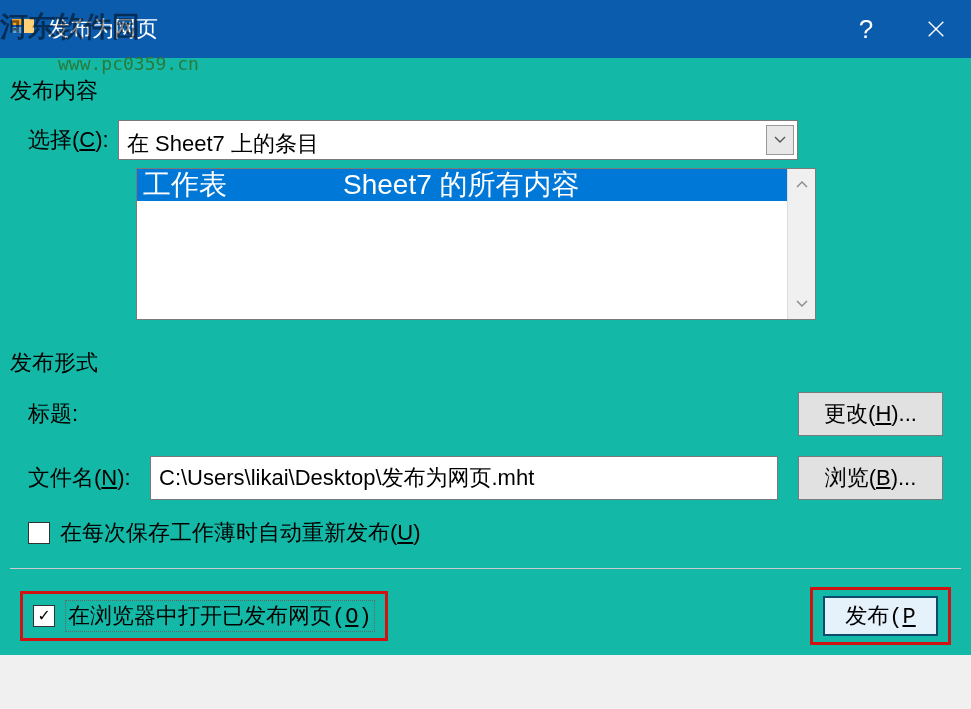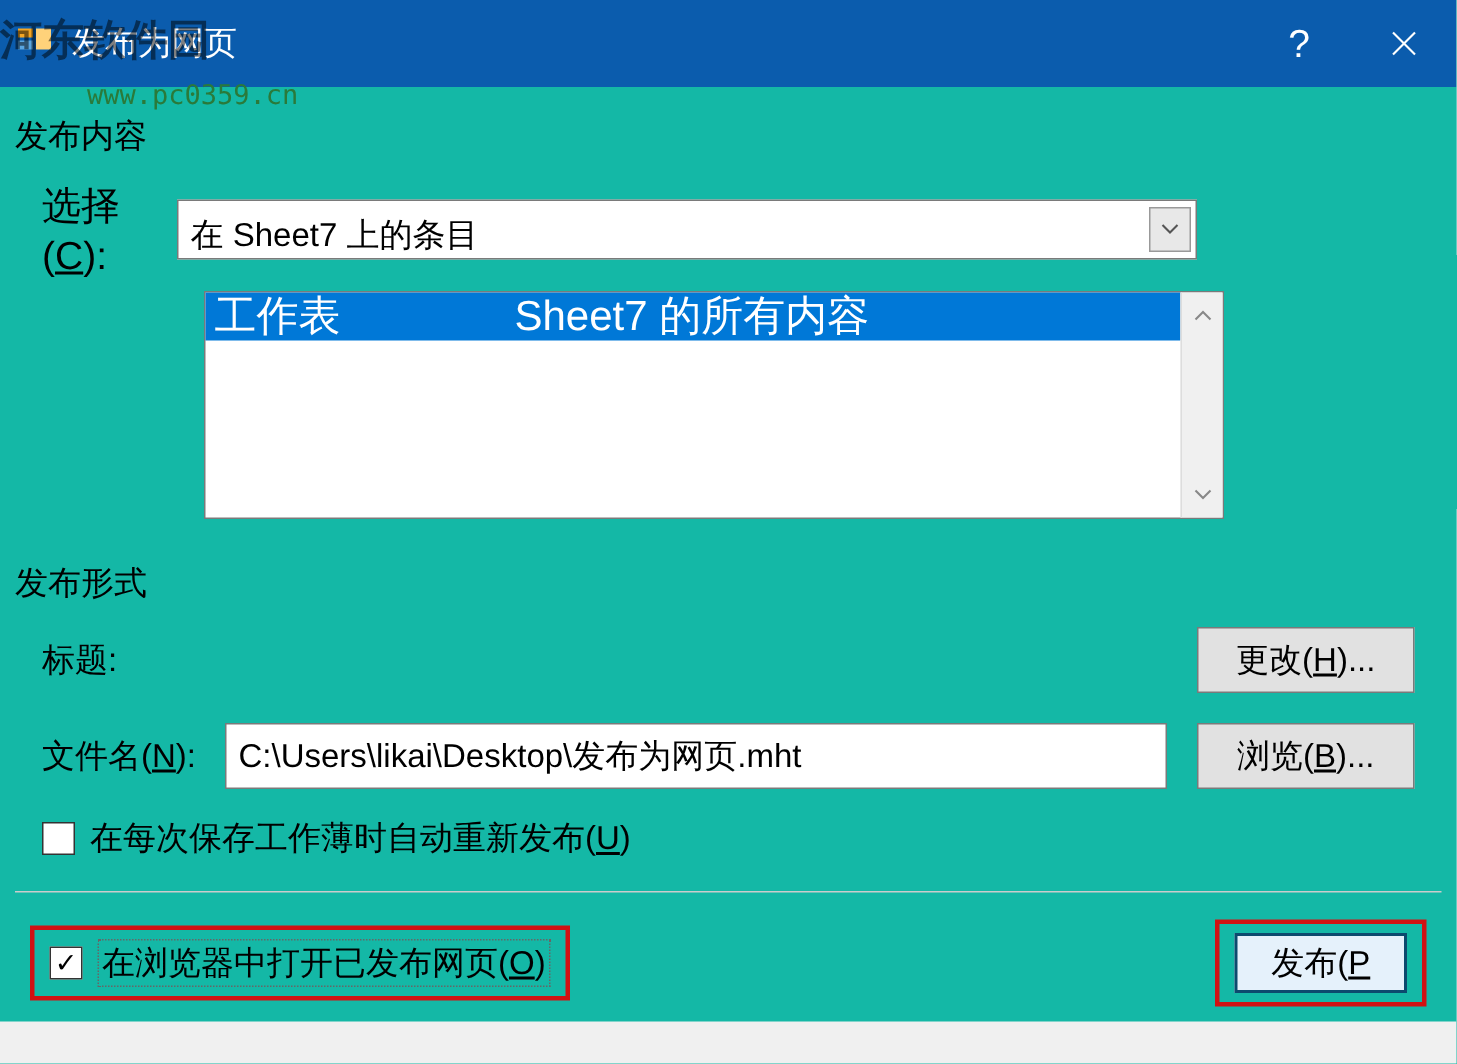--- a/index.html
+++ b/index.html
@@ -79,21 +79,21 @@
       font-size: 22px;
       color: #000;
       margin-bottom: 14px;
     }
     .row {
       display: flex;
       align-items: center;
       margin-bottom: 8px;
     }
     .label {
-      font-size: 26px;
+      font-size: 22px;
       color: #000;
       width: 108px;
       text-align: left;
       padding-left: 18px;
     }
     .label .ul { text-decoration: underline; }
     .select-box {
       flex: 1;
       max-width: 680px;
       height: 40px;
@@ -223,20 +223,21 @@
     }
     .bottom-area {
       display: flex;
       align-items: center;
       justify-content: space-between;
       padding: 0 10px;
     }
     .red-highlight {
       border: 3px solid #d11212;
       padding: 6px 10px;
+      font-family: Liberation Mono, monospace;
     }
     .bottom-left {
       display: flex;
       align-items: center;
     }
     .dotted-text {
       border: 1px dotted #666;
       padding: 0 2px;
     }
     .publish-button {

